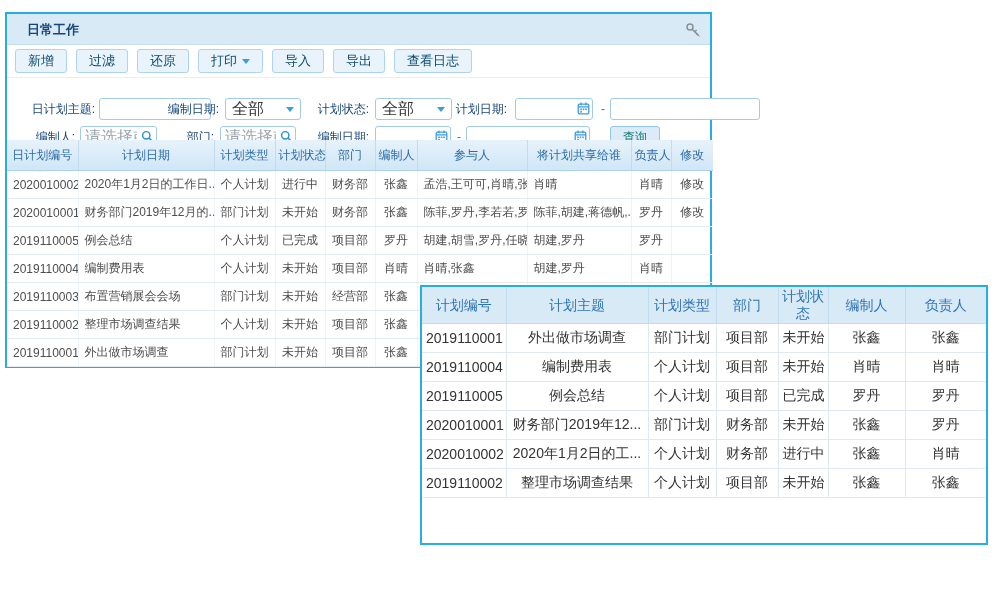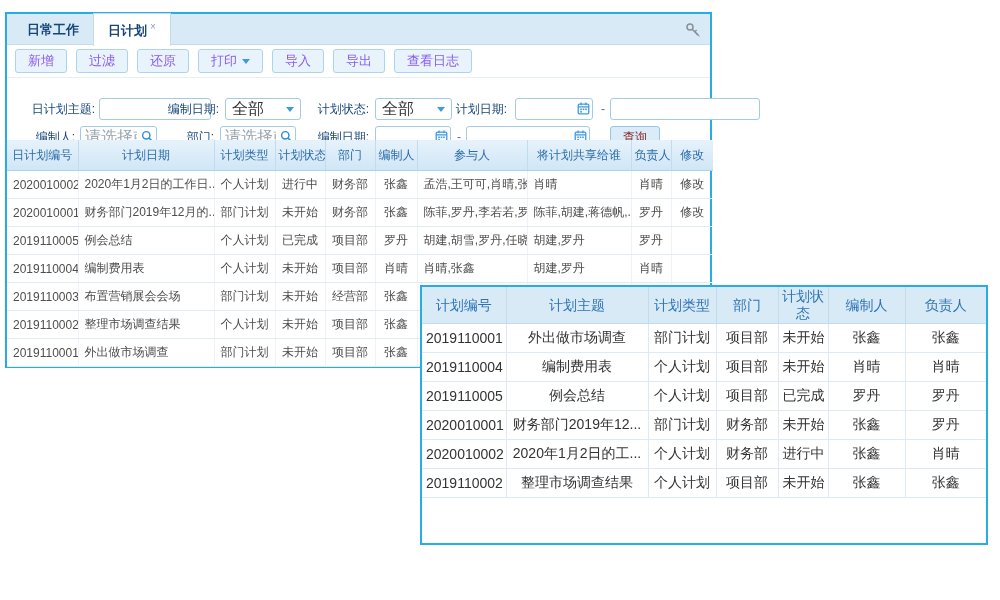--- a/index.html
+++ b/index.html
@@ -11,39 +11,39 @@
           box-sizing:border-box;border:2px solid #27ace4;background:#fff;z-index:1;}
   .tabbar{position:absolute;left:0;top:0;right:0;height:31px;background:#d8eaf6;
           border-bottom:1px solid #c3dcee;display:flex;align-items:center;padding-left:6px;box-sizing:border-box;}
   .tab{font-size:13px;font-weight:bold;color:#17457a;padding:7px 14px 6px;cursor:default;}
   .tab.active{background:#fff;border:1px solid #c3dcee;border-bottom:none;margin-bottom:-1px;}
   .tab .close{font-size:10px;font-weight:normal;color:#8aa0b8;vertical-align:super;margin-left:3px;}
   .keyicon{position:absolute;right:9px;top:8px;width:16px;height:16px;}
 
   .toolbar{position:absolute;left:0;top:31px;right:0;height:32px;display:flex;
            align-items:center;gap:9px;padding-left:8px;border-bottom:1px solid #e7eff6;}
-  .tbtn{background:#e9f3fb;border:1px solid #aed3ee;border-radius:3px;color:#8b5cf6;
+  .tbtn{background:#e9f3fb;border:1px solid #aed3ee;border-radius:3px;color:#0c4a6e;
         font-size:13px;padding:3px 12px;line-height:16px;display:inline-flex;align-items:center;gap:5px;
         font-family:inherit;}
   .caret{width:0;height:0;border-left:4px solid transparent;border-right:4px solid transparent;
          border-top:5px solid #3d9be0;display:inline-block;}
 
   .filters{position:absolute;left:0;top:76px;right:-2px;height:63px;border-bottom:3px solid #4d7c0f;
            font-size:12px;color:#17457a;}
   .flabel{position:absolute;line-height:22px;text-align:right;white-space:nowrap;}
   .fwrap{position:absolute;height:22px;}
   .fwrap input,.fselect{box-sizing:border-box;width:100%;height:22px;border:1px solid #a3cbe8;
         border-radius:3px;background:#fff;font-size:16px;padding:0 4px;color:#333;font-family:inherit;}
   .fwrap input::placeholder{color:#9aa5ae;}
   .fwrap .inicon{position:absolute;right:3px;top:4px;}
   .fwrap.icn input{padding-right:19px;}
   .fselect{display:flex;align-items:center;justify-content:space-between;padding:0 6px;color:#333;}
   .dash{position:absolute;line-height:22px;color:#667;}
   .qbtn{position:absolute;height:22px;background:#dcebf8;border:1px solid #96c6e9;border-radius:3px;
-        color:#7f1d1d;font-size:12px;padding:0 12px;font-family:inherit;}
+        color:#0f766e;font-size:12px;padding:0 12px;font-family:inherit;}
 
   .mtable-wrap{position:absolute;left:0;top:126px;right:0;}
   table{border-collapse:collapse;table-layout:fixed;width:100%;}
   .mtable th{height:30px;background:linear-gradient(#e6f2fb,#d0e6f6);color:#2b6ca8;font-size:12px;
              font-weight:normal;border-left:1px solid #c3dbee;border-bottom:1px solid #afd2ec;
              white-space:nowrap;overflow:hidden;padding:0 3px;}
   .mtable th:first-child{border-left:none;}
   .mtable td{height:27px;font-size:12px;color:#4d4d4d;border-left:1px solid #eef3f8;
              border-bottom:1px solid #e2eaf2;white-space:nowrap;overflow:hidden;padding:0 6px;}
   .mtable td:first-child{border-left:none;}
@@ -61,23 +61,20 @@
              border:1px solid #dfe9f3;padding:0 4px;white-space:nowrap;overflow:hidden;}
   .ptable td:first-child{border-left:none;} .ptable td:last-child{border-right:none;}
 </style>
 </head>
 <body>
 
 <div class="panel1">
 
   <div class="tabbar">
     <div class="tab">日常工作</div>
-    <div class="tab active">
-      <span>日计划</span><span class="close">×</span>
-    </div>
     <svg class="keyicon" viewBox="0 0 16 16">
       <circle cx="5" cy="5" r="3" fill="none" stroke="#8a9097" stroke-width="1.5"></circle>
       <line x1="7.2" y1="7.2" x2="12.4" y2="12.4" stroke="#8a9097" stroke-width="1.5"></line>
       <line x1="9.8" y1="9.8" x2="11.6" y2="8" stroke="#8a9097" stroke-width="1.5"></line>
       <polygon points="11.2,12.8 15,15 12.8,11.2" fill="#8a9097"></polygon>
     </svg>
   </div>
 
   <div class="toolbar">
     <button class="tbtn">新增</button>

